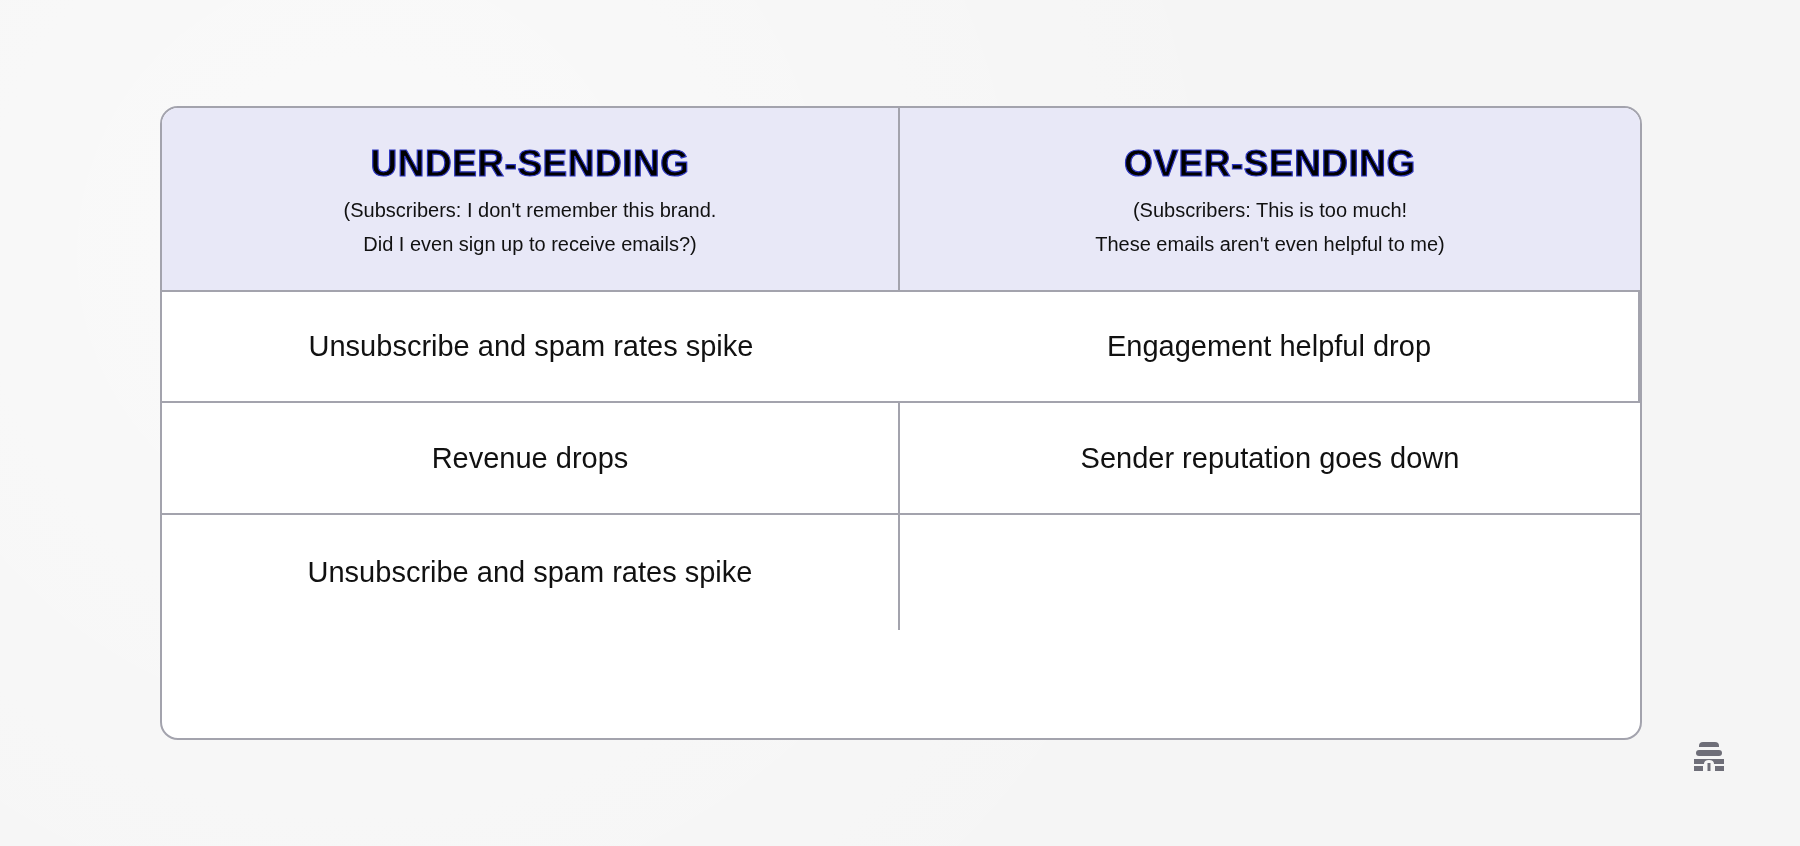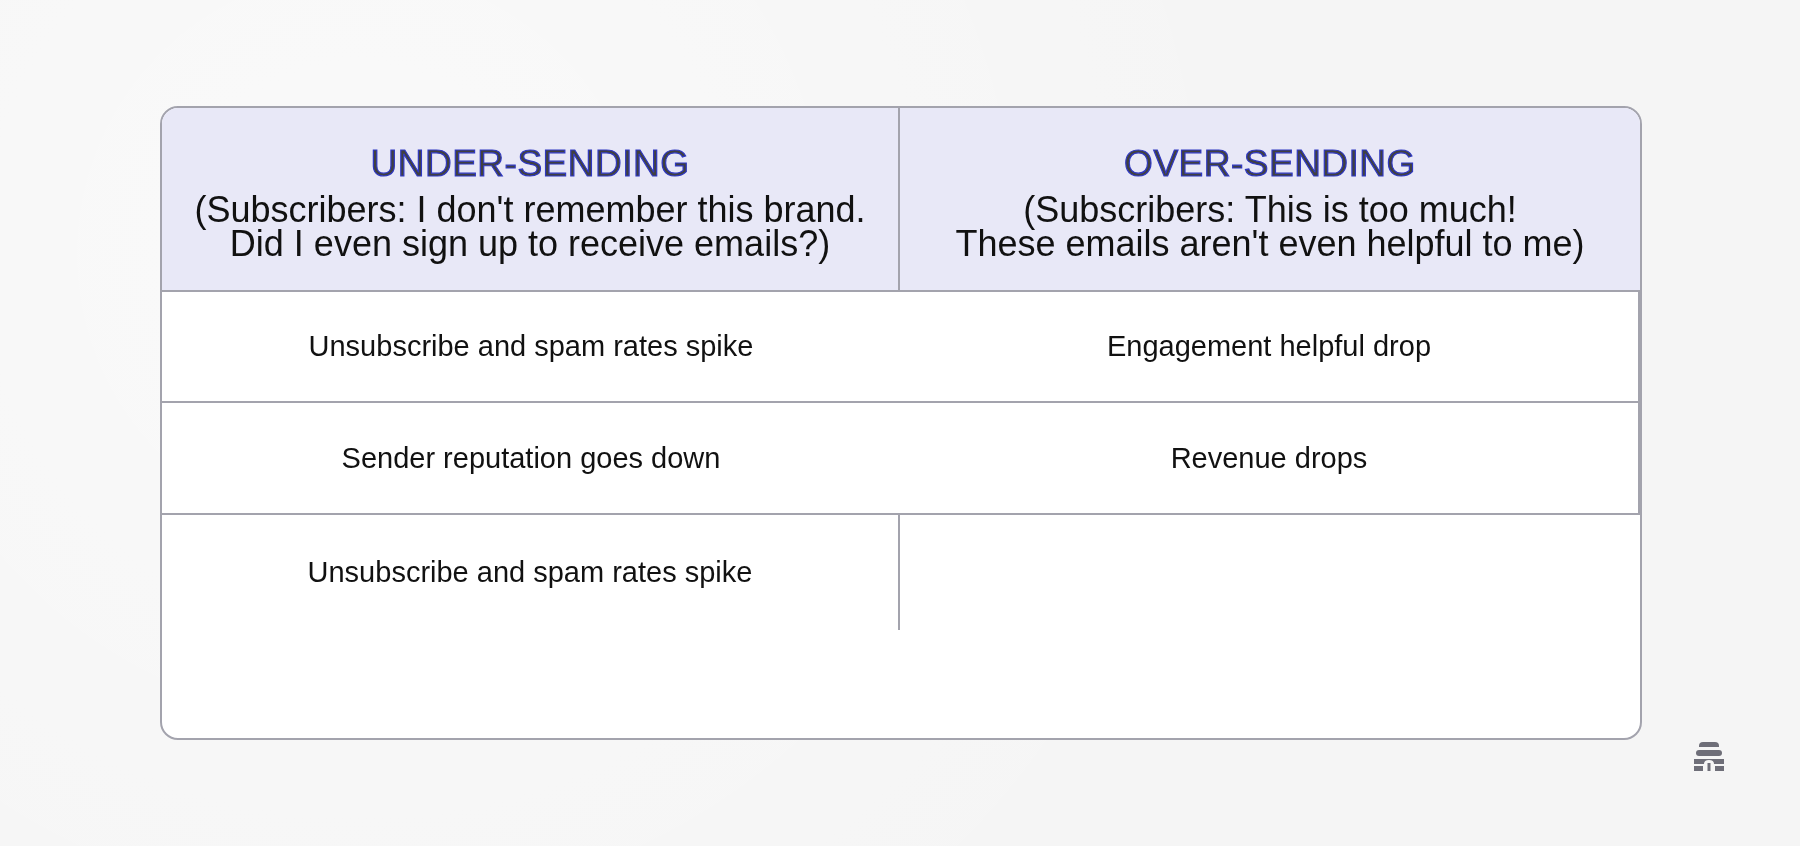--- a/index.html
+++ b/index.html
@@ -31,27 +31,27 @@
     }
     .cell.left { border-right: 2.5px solid #a3a3ad; }
     .cell.last { border-bottom: none; }
     .head {
       background: #e8e8f7;
       flex-direction: column;
       padding-top: 6px;
     }
     .head-title {
       font-family: "Liberation Sans", sans-serif;
-      font-weight: 400; font-size: 37px; color: #404040;
+      font-weight: 700; font-size: 37px; color: #000000;
       letter-spacing: 0.5px;
       -webkit-text-stroke: 1.2px #2f38c2;
       margin-bottom: 8px;
     }
     .head-sub {
-      font-size: 36px; color: #111111; line-height: 34px;
+      font-size: 20px; color: #111111; line-height: 34px;
       white-space: pre-line;
     }
     .logo {
       position: absolute; left: 1692px; top: 740px;
       width: 34px; height: 32px;
     }
   </style>
 </head>
 <body>
 
@@ -65,23 +65,23 @@
     </div>
     <div class="cell head">
       <div class="head-title">OVER-SENDING</div>
       <div class="head-sub">(Subscribers: This is too much!
 These emails aren't even helpful to me)</div>
     </div>
 
     <div class="cell">Unsubscribe and spam rates spike</div>
 
     <div class="cell left">Engagement helpful drop</div>
+    <div class="cell left">Revenue drops</div>
+
     <div class="cell">Sender reputation goes down</div>
-
-    <div class="cell left">Revenue drops</div>
 
     <div class="cell left last">Unsubscribe and spam rates spike</div>
     <div class="cell last"></div>
   </div>
 
   <div class="logo">
     <svg width="34" height="32" viewBox="0 0 34 32">
       <path d="M11 2 H23 Q27 2 27 6 V7 H7 V6 Q7 2 11 2 Z" fill="#6e6e78"></path>
       <rect x="4" y="10" width="26" height="6" rx="3" fill="#6e6e78"></rect>
       <path d="M2 19 H32 V24 H22 Q22 20 17 20 Q12 20 12 24 H2 Z" fill="#6e6e78"></path>

